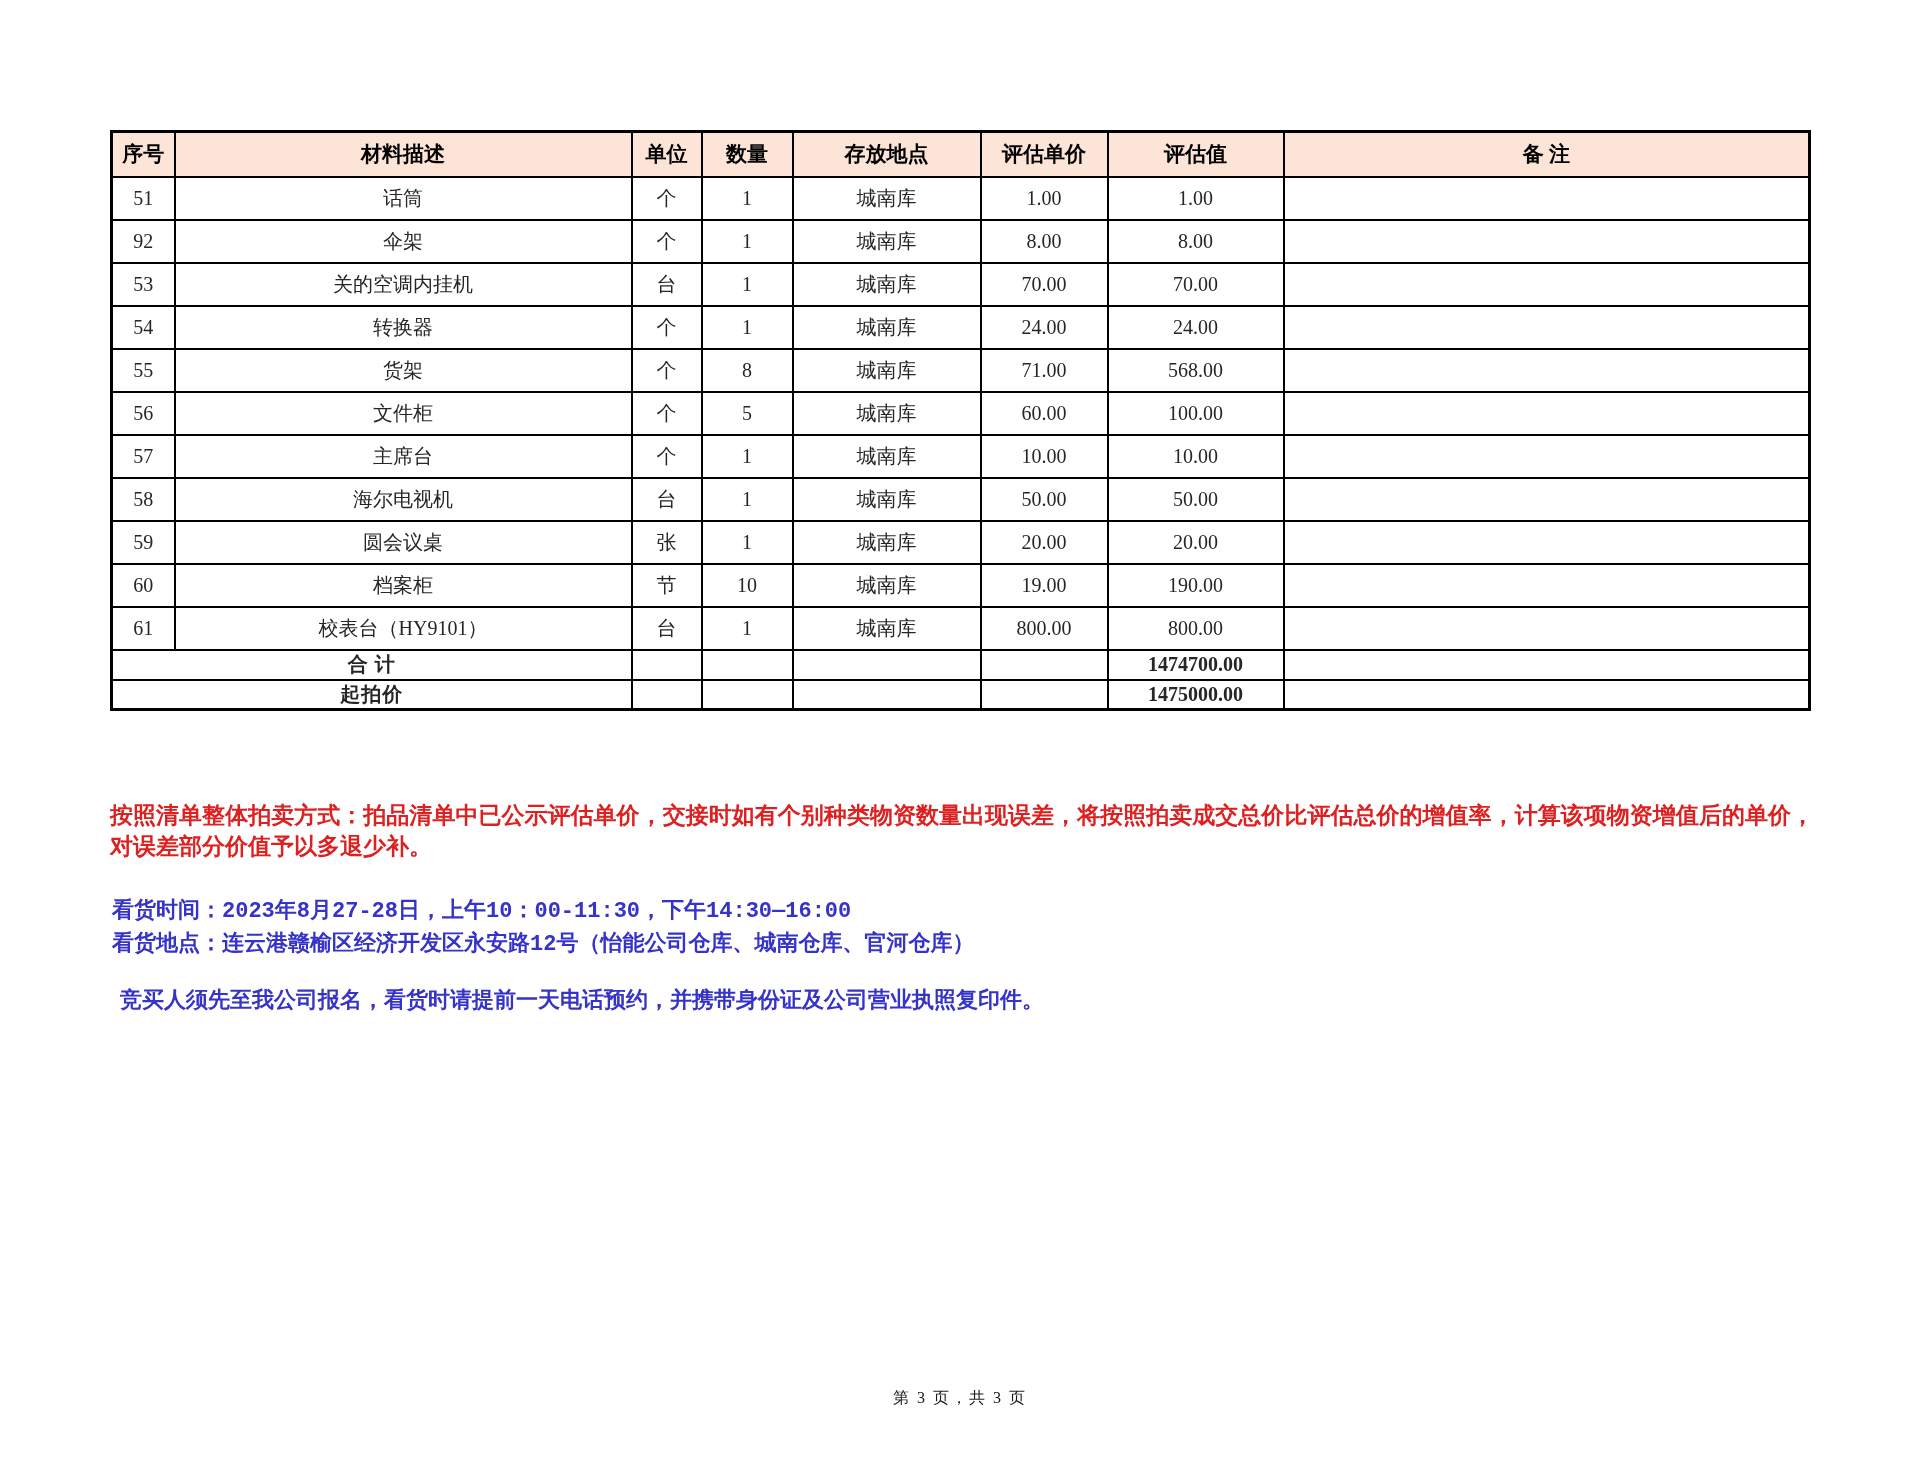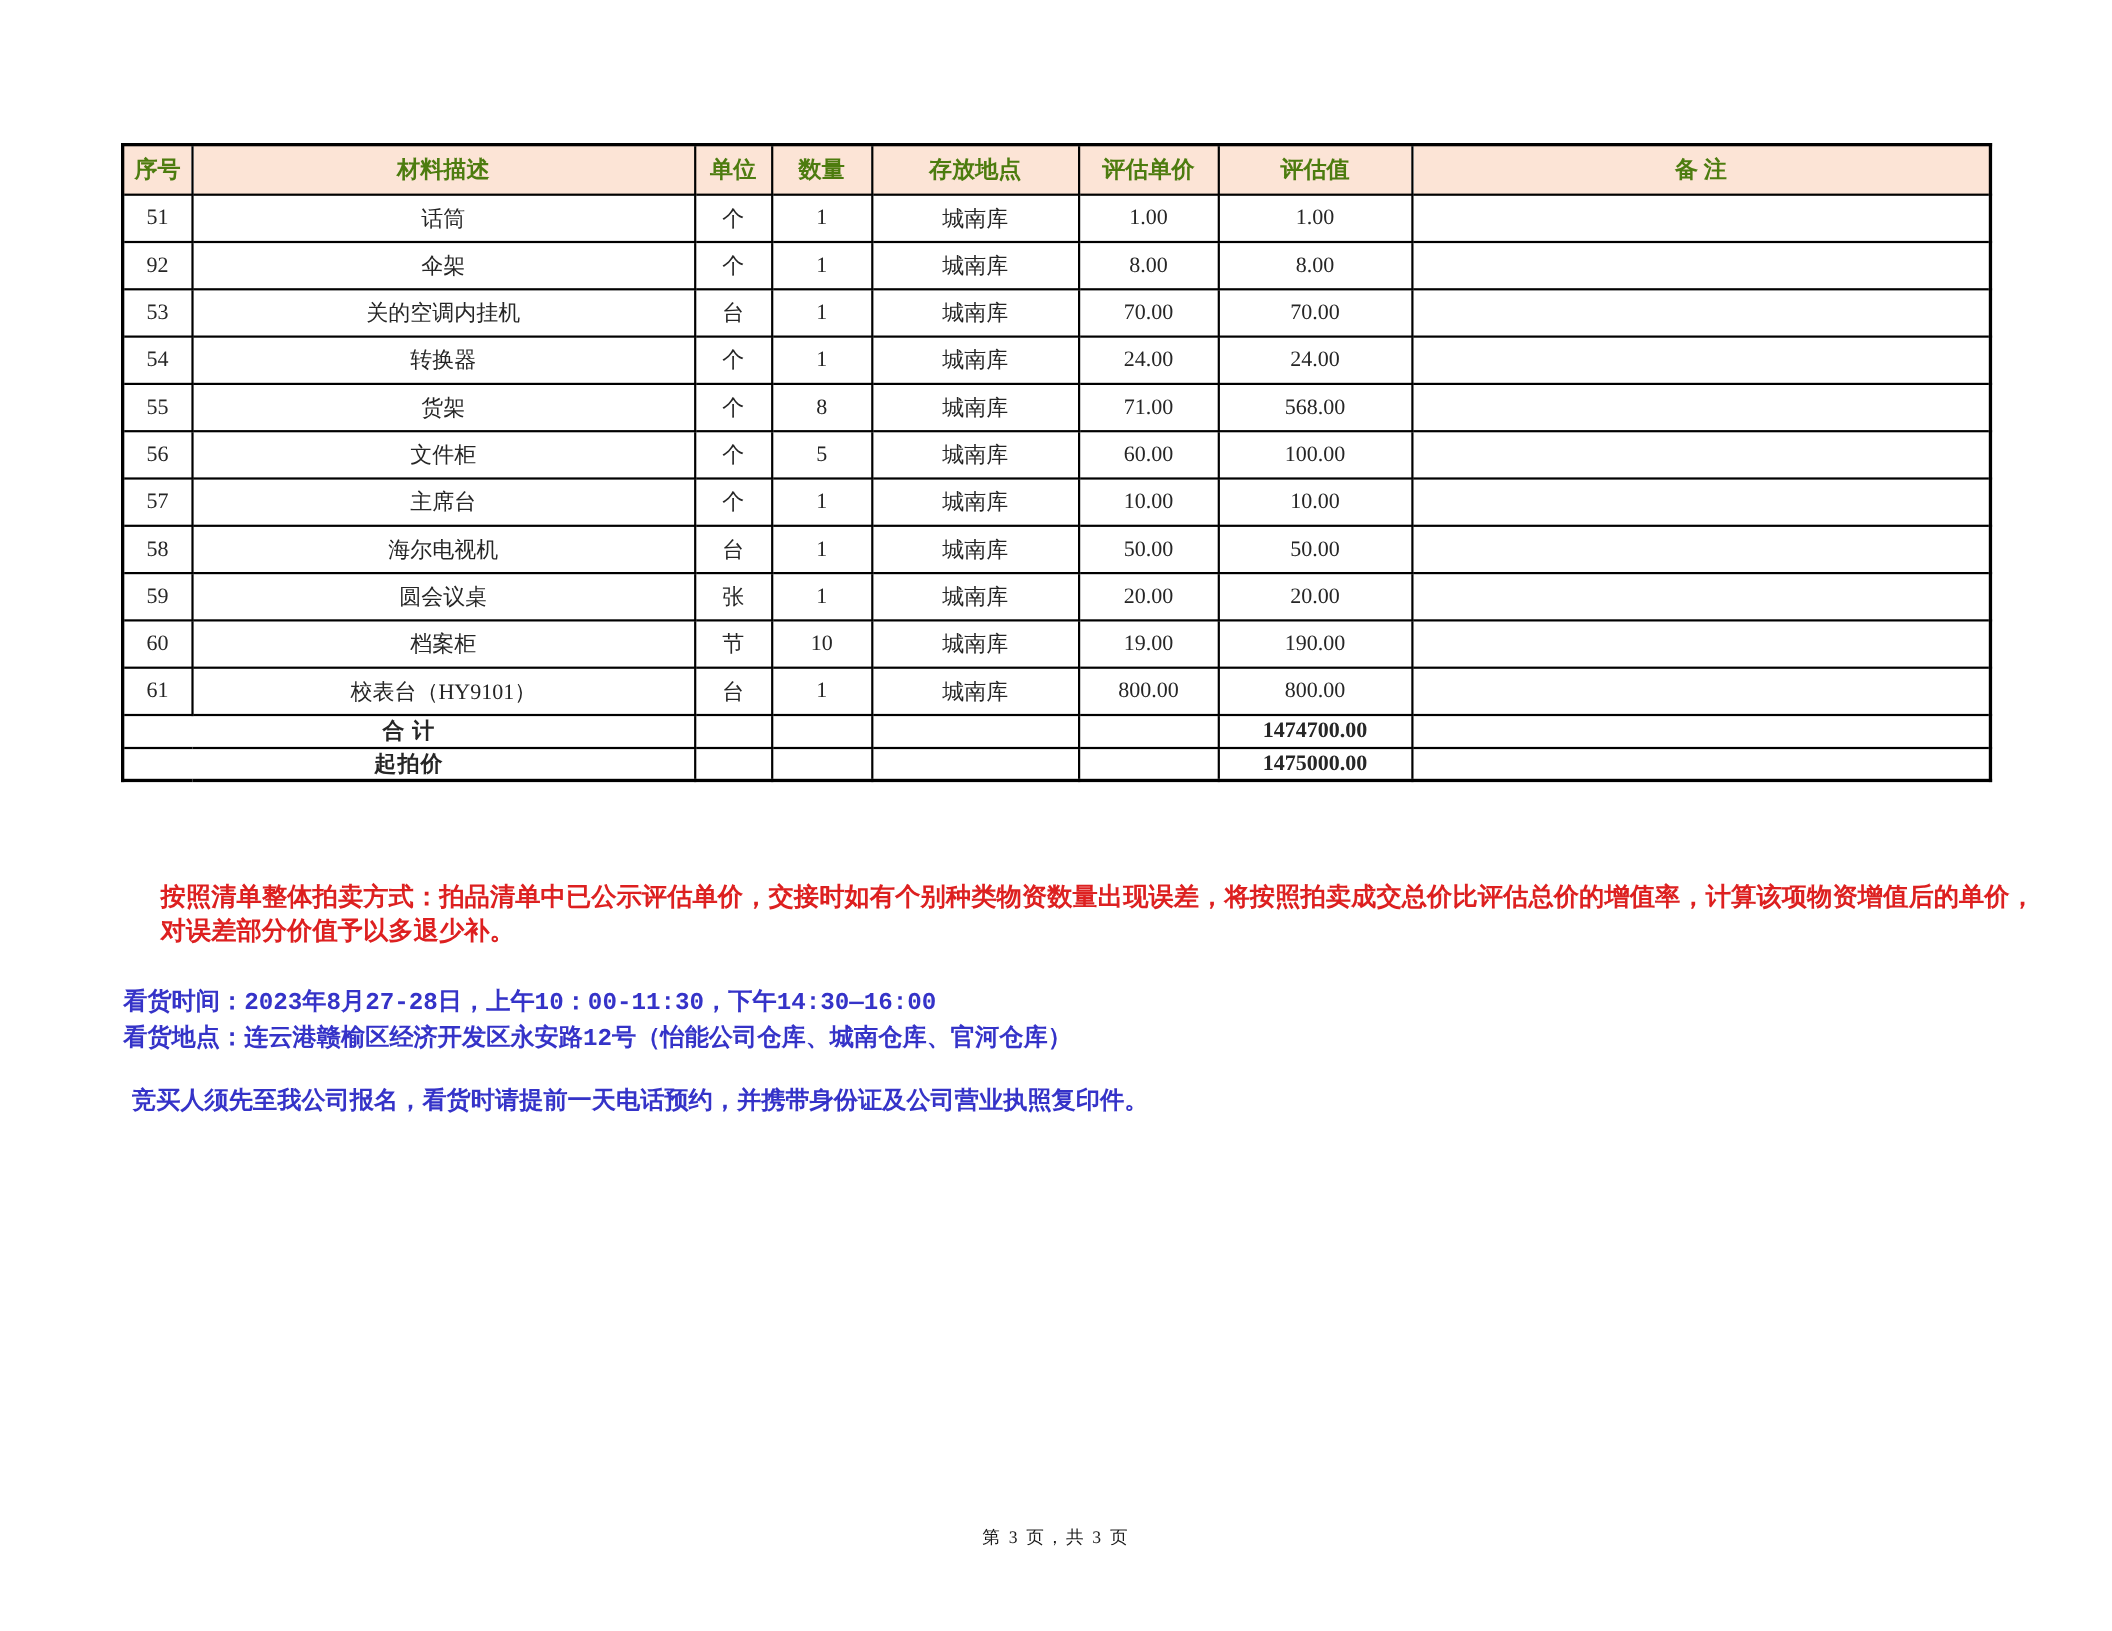--- a/index.html
+++ b/index.html
@@ -34,21 +34,21 @@
     vertical-align: middle;
     color: var(--cell-text);
     font-size: 20px;
     overflow: hidden;
     white-space: nowrap;
   }
   table.inv thead th {
     background: var(--header-bg);
     font-weight: bold;
     font-size: 21px;
-    color: #4d7c0f;
+    color: #000000;
     height: 45px;
   }
   table.inv tbody td { height: 43px; background: #ffffff; }
   table.inv .sum-row td { height: 30px; }
   .sum-label {
     font-weight: bold;
     font-size: 22px;
     color: #111111;
     letter-spacing: 1px;
   }
@@ -61,21 +61,20 @@
     position: absolute;
     left: 110px;
     top: 800px;
     width: 1704px;
     font-family: "Liberation Sans", "DejaVu Sans", sans-serif;
     font-weight: bold;
     font-size: 23px;
     line-height: 31px;
     color: var(--note-red);
     text-align: justify;
-    margin-left: 36px;
   }
   .note-blue {
     position: absolute;
     left: 112px;
     font-family: Liberation Mono, monospace;
     font-weight: bold;
     font-size: 22px;
     color: var(--note-blue);
     white-space: nowrap;
   }

